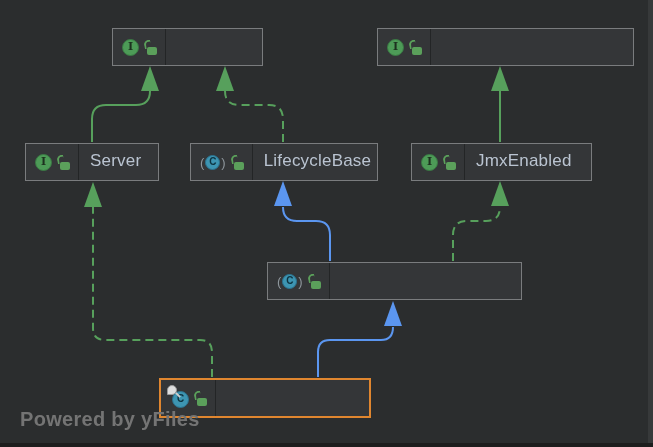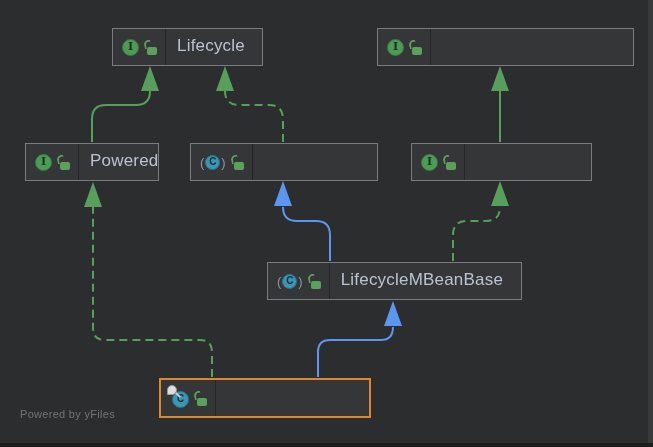--- a/index.html
+++ b/index.html
@@ -63,21 +63,21 @@
   }
   
   #node-lifecycle{left:112px;top:28px;width:151px;height:38px;}
   #node-mbeanregistration{left:377px;top:28px;width:257px;height:38px;}
   #node-server{left:25px;top:143px;width:134px;height:38px;}
   #node-lifecyclebase{left:190px;top:143px;width:188px;height:38px;}
   #node-jmxenabled{left:411px;top:143px;width:181px;height:38px;}
   #node-lifecyclembeanbase{left:267px;top:262px;width:255px;height:38px;}
   #node-standardserver{left:159px;top:378px;width:212px;height:40px;}
   .watermark{
-    position:absolute;left:20px;top:408px;font-size:11px;font-weight:400;
+    position:absolute;left:20px;top:408px;font-size:20px;font-weight:700;
     color:#747474;letter-spacing:.3px;
   }
   .bottom-strip{position:absolute;left:0;right:0;bottom:0;height:4px;background:#1d1d1d;}
   .right-strip{position:absolute;right:0;top:0;bottom:4px;width:5px;background:#37393a;}
 </style>
 </head>
 <body>
 
 <div id="canvas" style="background: rgb(43, 45, 46);">
 
@@ -113,81 +113,81 @@
   </svg>
 
   <div class="node" id="node-lifecycle">
     <span class="icon-area">
       <span class="iface-icon">I</span>
       <span class="lock">
           <span class="shackle"></span>
           <span class="body"></span>
         </span>
     </span>
-    <span class="node-label">Lifecycle</span>
   </div>
 
   <div class="node" id="node-mbeanregistration">
     <span class="icon-area">
       <span class="iface-icon">I</span>
       <span class="lock">
           <span class="shackle"></span>
           <span class="body"></span>
         </span>
     </span>
   </div>
 
   <div class="node" id="node-server">
     <span class="icon-area">
       <span class="iface-icon">I</span>
       <span class="lock">
           <span class="shackle"></span>
           <span class="body"></span>
         </span>
     </span>
-    <span class="node-label">Powered</span>
+    <span class="node-label">Server</span>
   </div>
 
   <div class="node" id="node-lifecyclebase">
     <span class="icon-area">
       <span class="abs-icon">
         <span class="paren">(</span>
           <span class="circ-c">C</span>
           <span class="paren">)</span>
       </span>
       <span class="lock">
           <span class="shackle"></span>
           <span class="body"></span>
         </span>
     </span>
+    <span class="node-label">LifecycleBase</span>
   </div>
 
   <div class="node" id="node-jmxenabled">
     <span class="icon-area">
       <span class="iface-icon">I</span>
       <span class="lock">
           <span class="shackle"></span>
           <span class="body"></span>
         </span>
     </span>
+    <span class="node-label">JmxEnabled</span>
   </div>
 
   <div class="node" id="node-lifecyclembeanbase">
     <span class="icon-area">
       <span class="abs-icon">
         <span class="paren">(</span>
           <span class="circ-c">C</span>
           <span class="paren">)</span>
       </span>
       <span class="lock">
           <span class="shackle"></span>
           <span class="body"></span>
         </span>
     </span>
-    <span class="node-label">LifecycleMBeanBase</span>
   </div>
 
   <div class="node selected" id="node-standardserver">
     <span class="icon-area">
       <span class="cls-icon">
         <span class="pin"></span>
         <span class="circ-c">C</span>
       </span>
       <span class="lock">
           <span class="shackle"></span>

